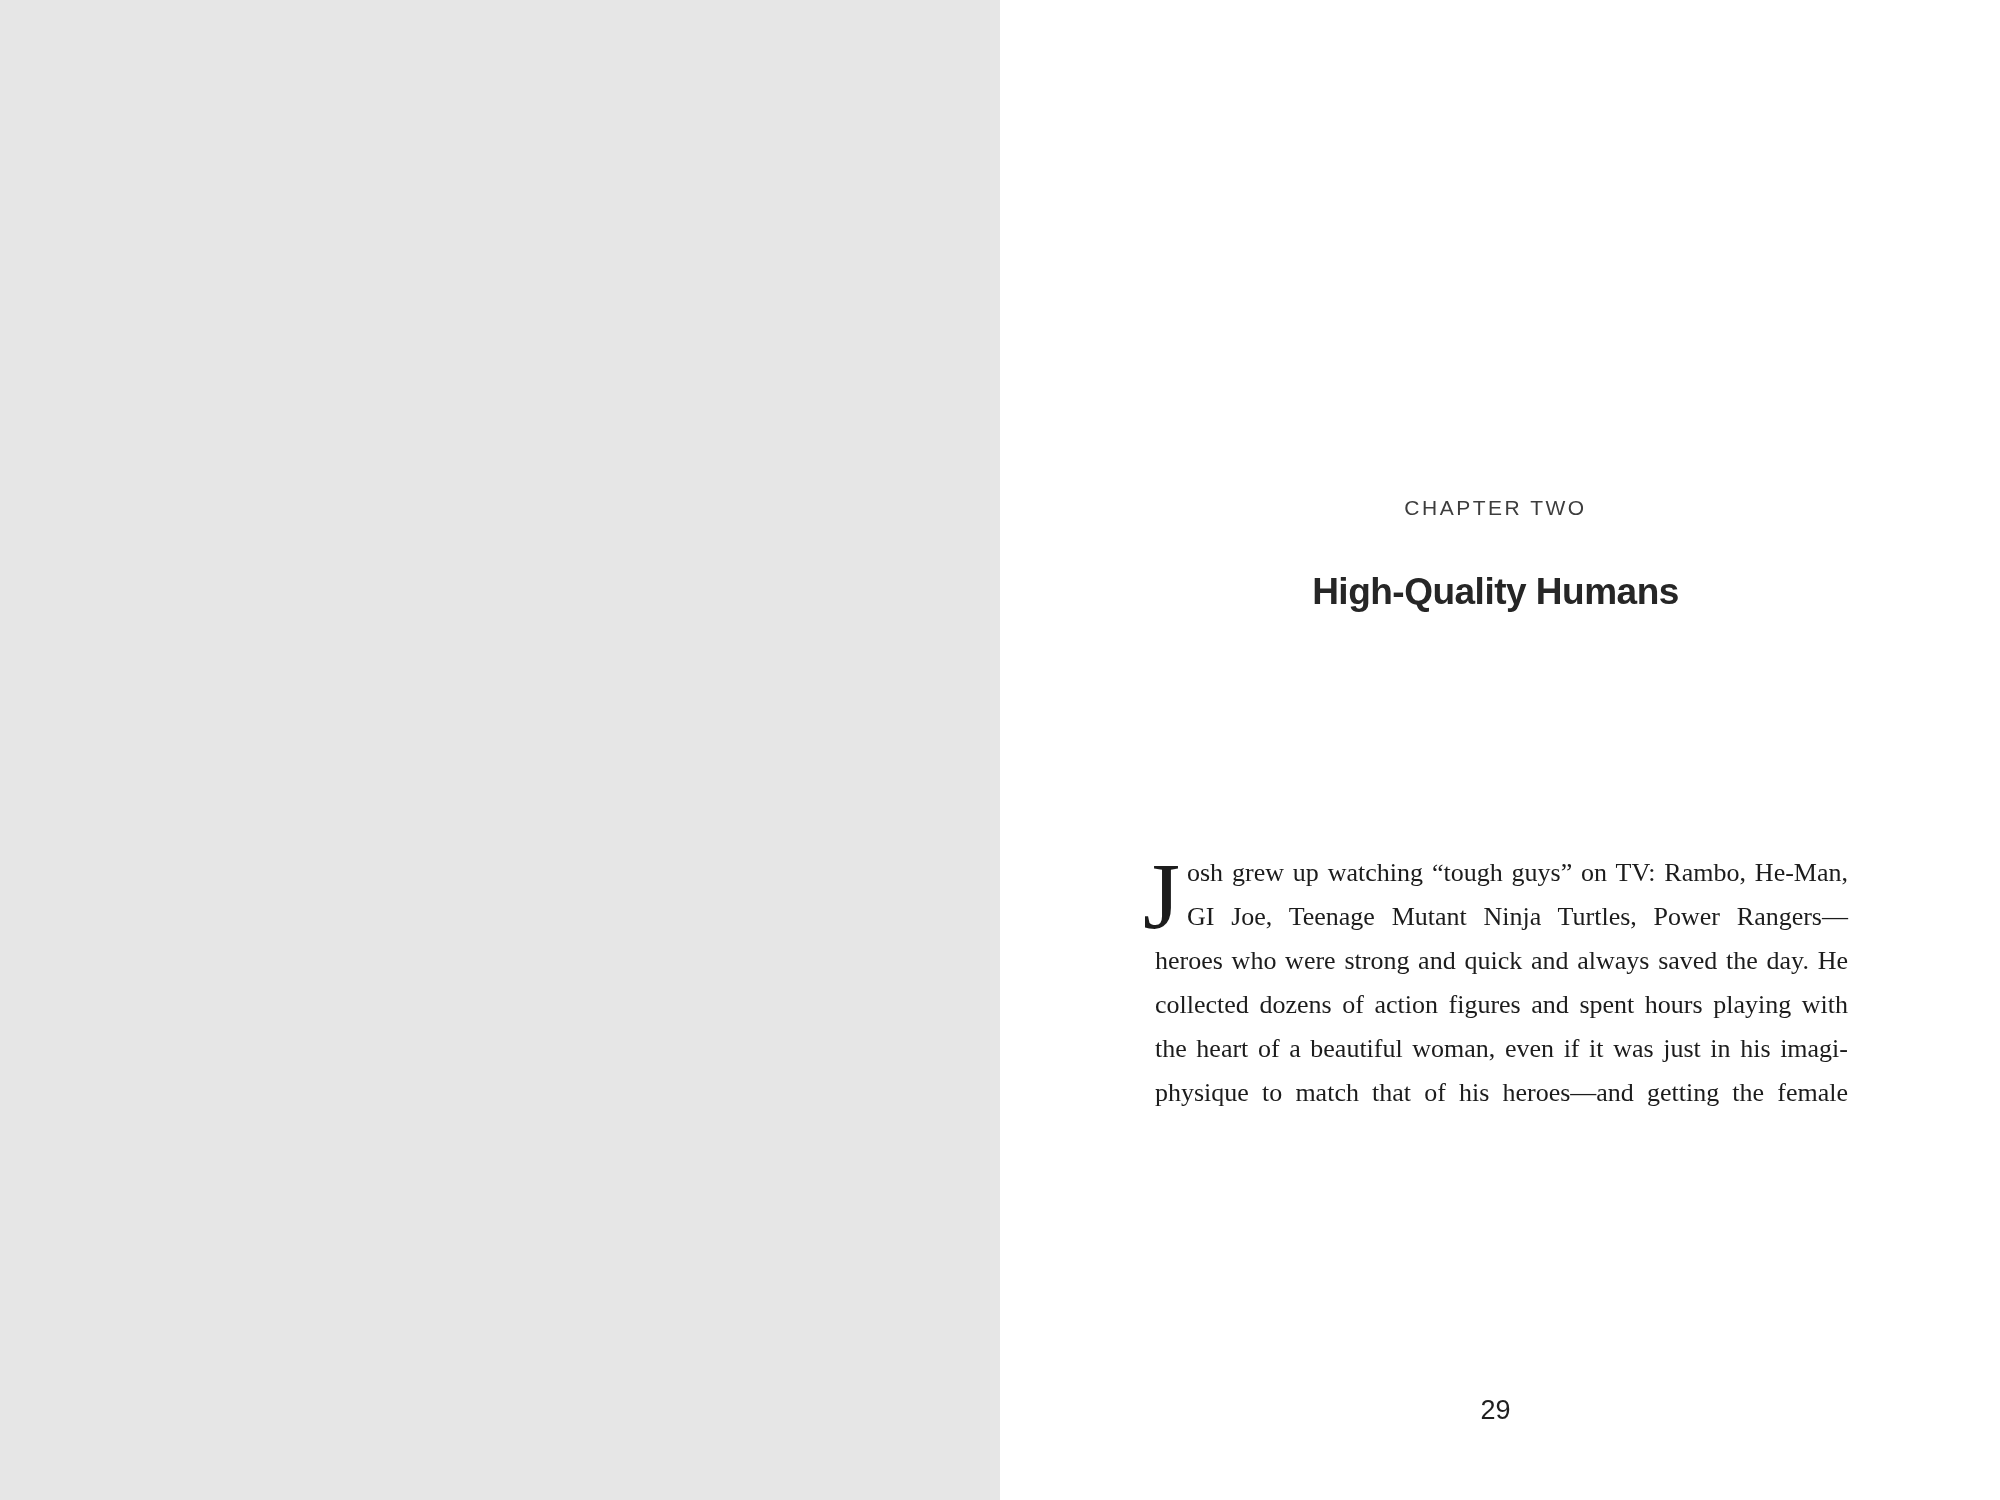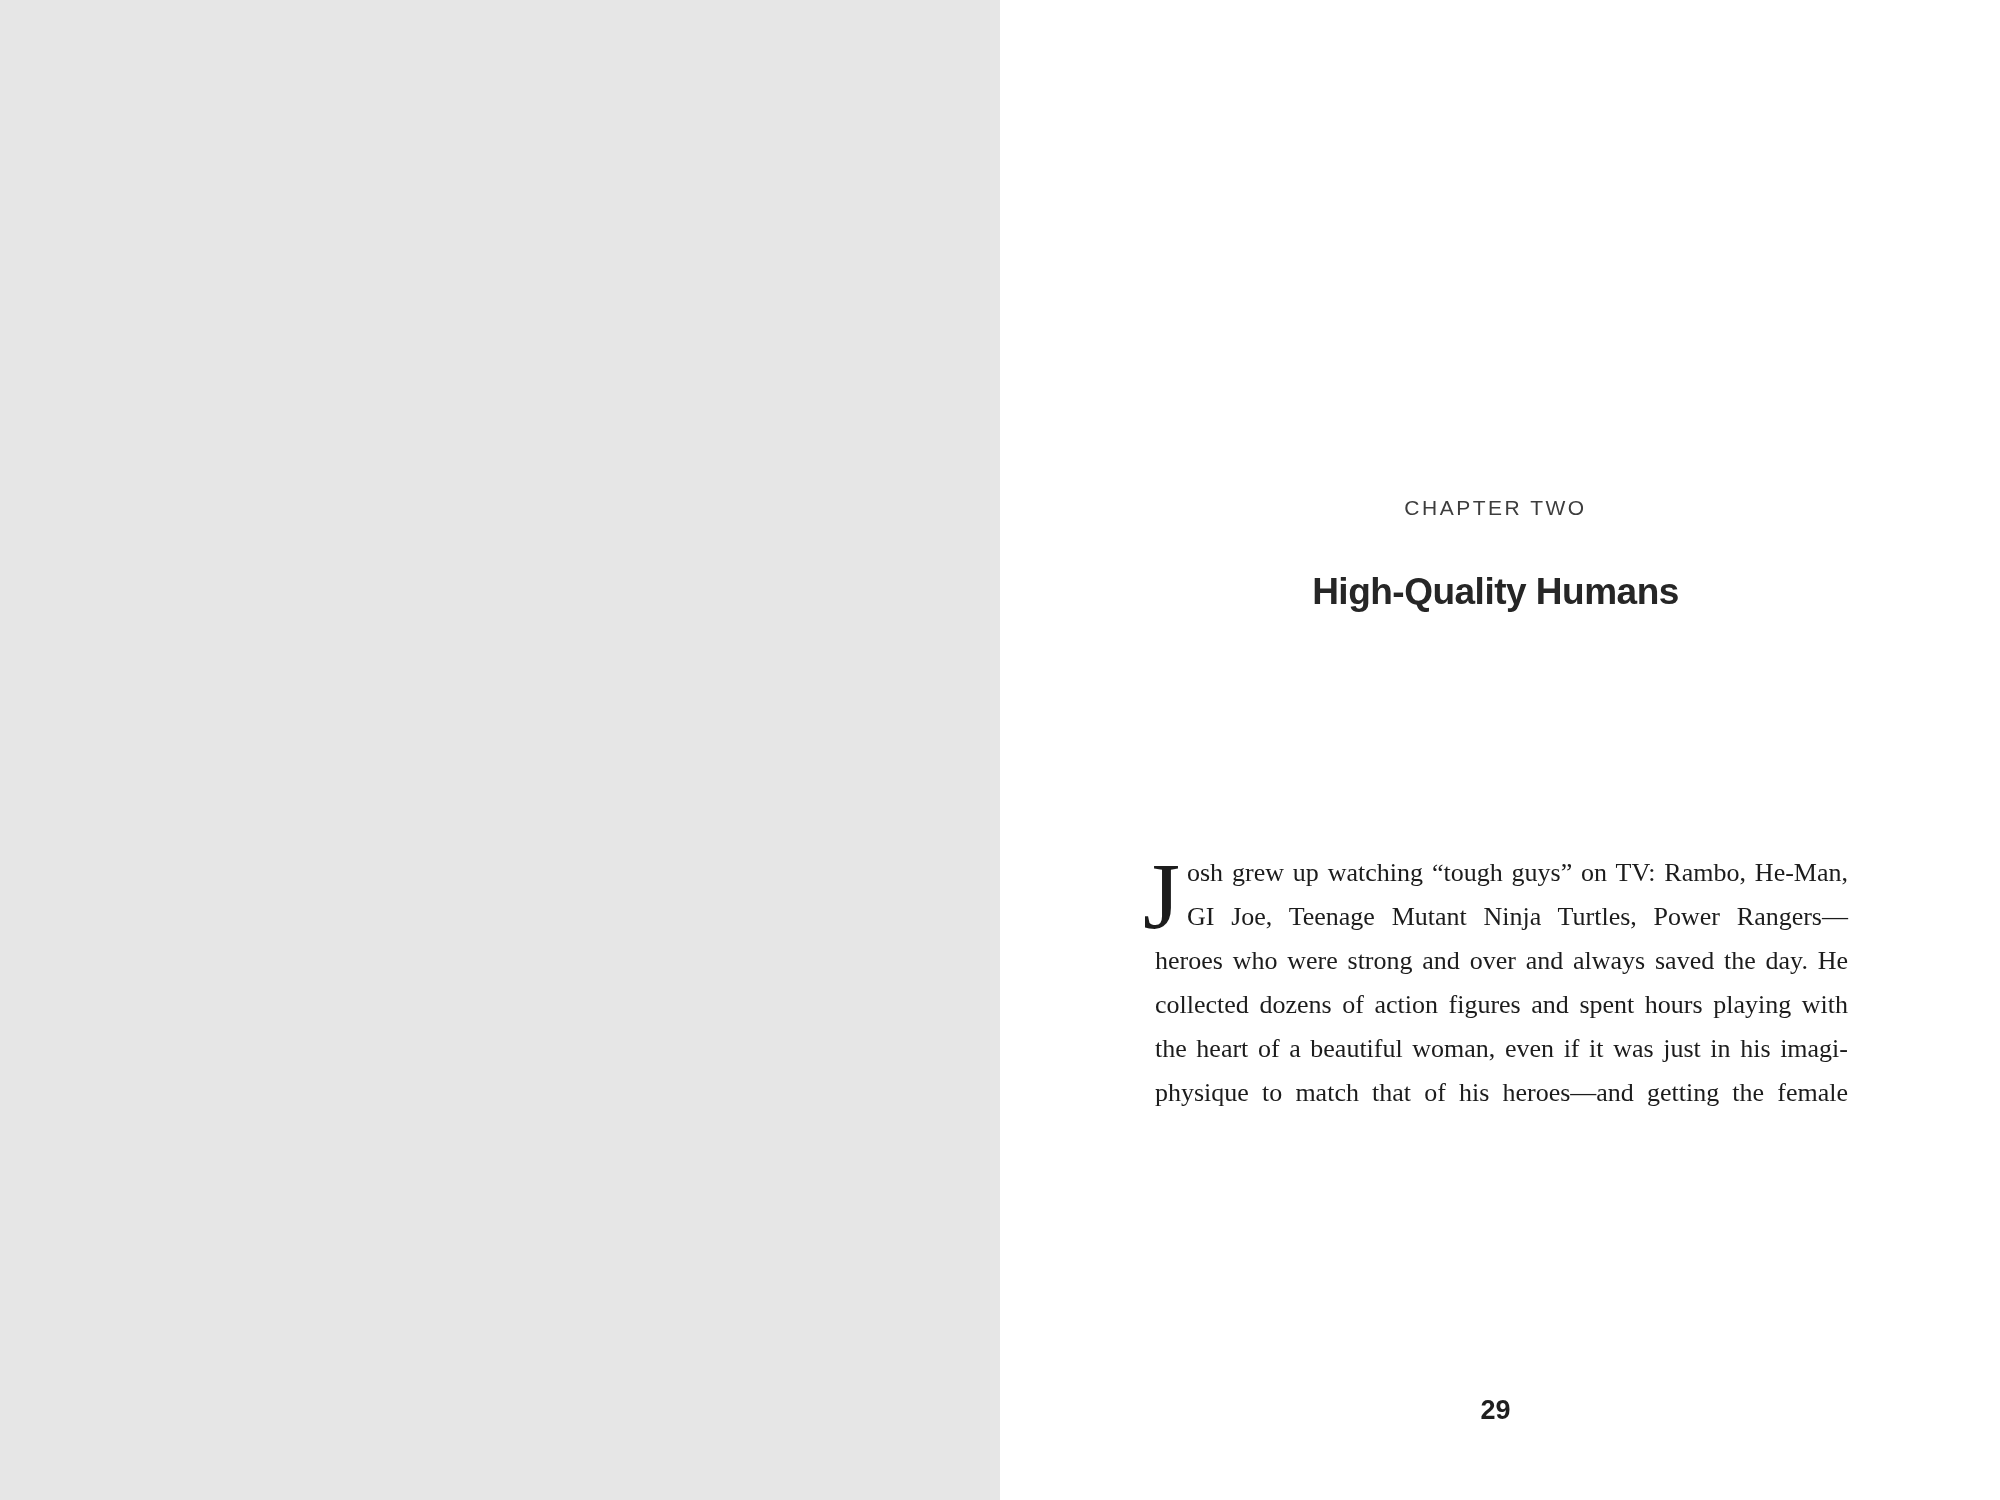--- a/index.html
+++ b/index.html
@@ -84,38 +84,38 @@
     margin-left: 12px;
   }
   .page-number {
     position: absolute;
     left: 143px;
     width: 705px;
     top: 1395px;
     text-align: center;
     font-family: "Liberation Sans", sans-serif;
     font-size: 27px;
-    font-weight: bold;
+    font-weight: normal;
     color: var(--page-number, #1f1f1f);
   }
 </style>
 </head>
 <body>
 
 <div class="spread">
   <div class="page page-left"></div>
   <div class="page page-right">
     <div class="chapter-label">CHAPTER TWO</div>
     <h1 class="chapter-title">High-Quality Humans</h1>
     <div class="paragraph">
       <span class="dropcap">J</span>
       <div class="lines">
           <div class="line">osh grew up watching “tough guys” on TV: Rambo, He-Man,</div>
           <div class="line">GI Joe, Teenage Mutant Ninja Turtles, Power Rangers—</div>
-          <div class="line">heroes who were strong and over and always saved the day. He</div>
+          <div class="line">heroes who were strong and quick and always saved the day. He</div>
           <div class="line">collected dozens of action figures and spent hours playing with</div>
           <div class="line">the heart of a beautiful woman, even if it was just in his imagi-</div>
           <div class="line">physique to match that of his heroes—and getting the female</div>
         </div>
     </div>
     <div class="page-number">29</div>
   </div>
 </div>
 
 </body></html>

